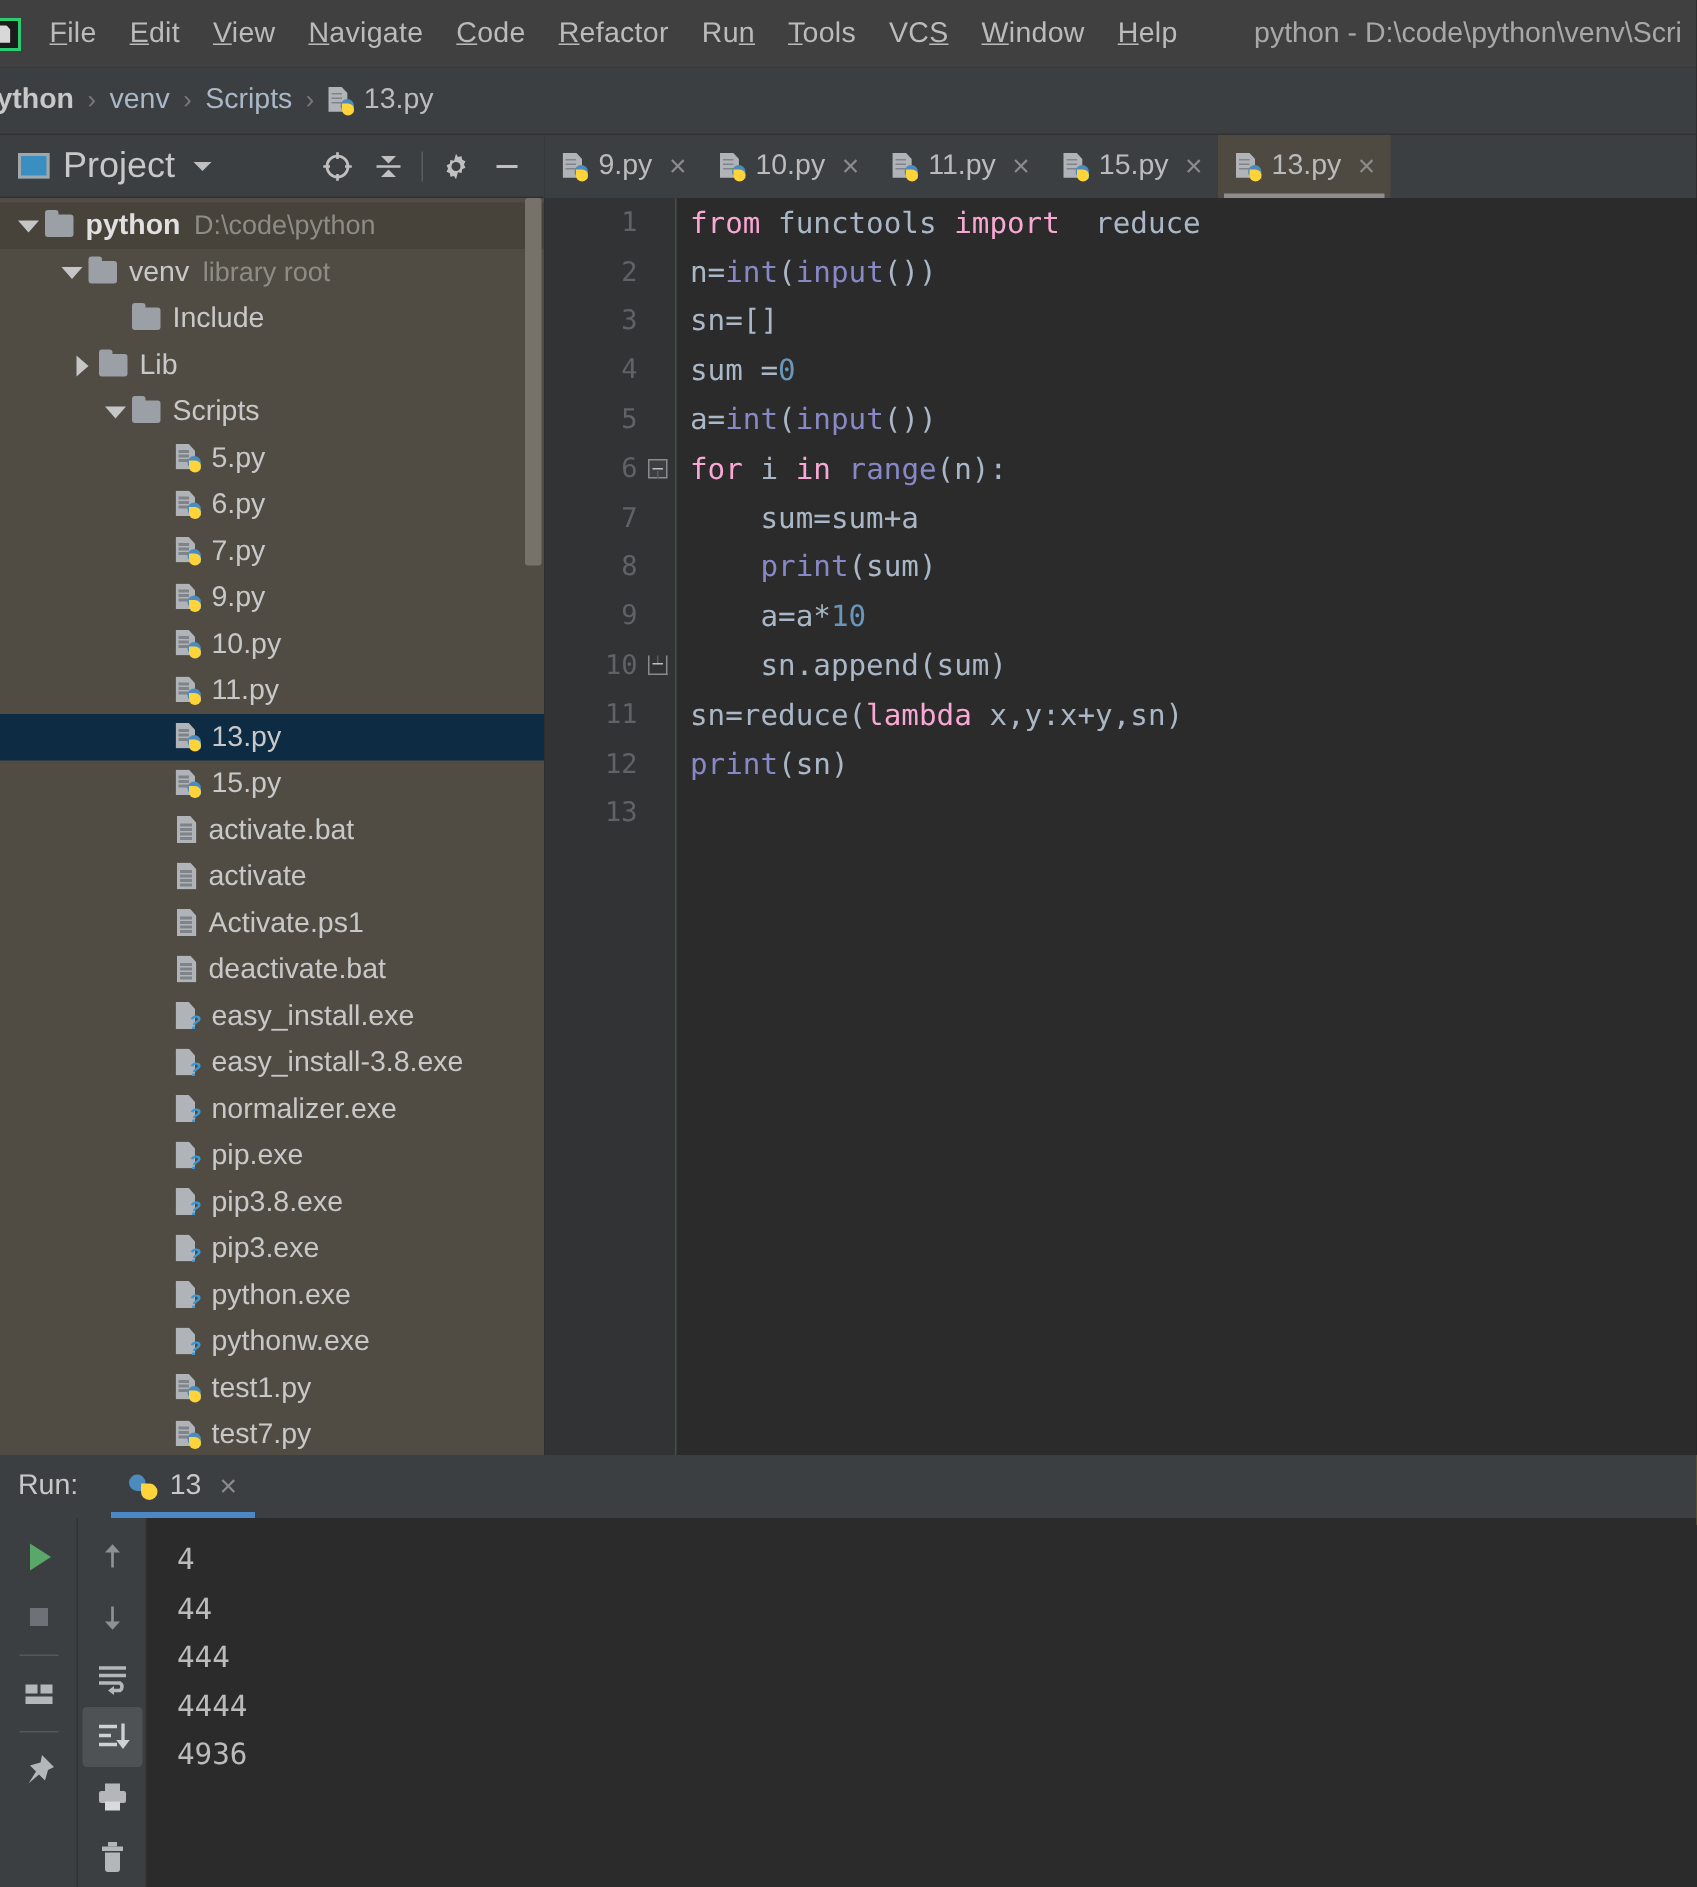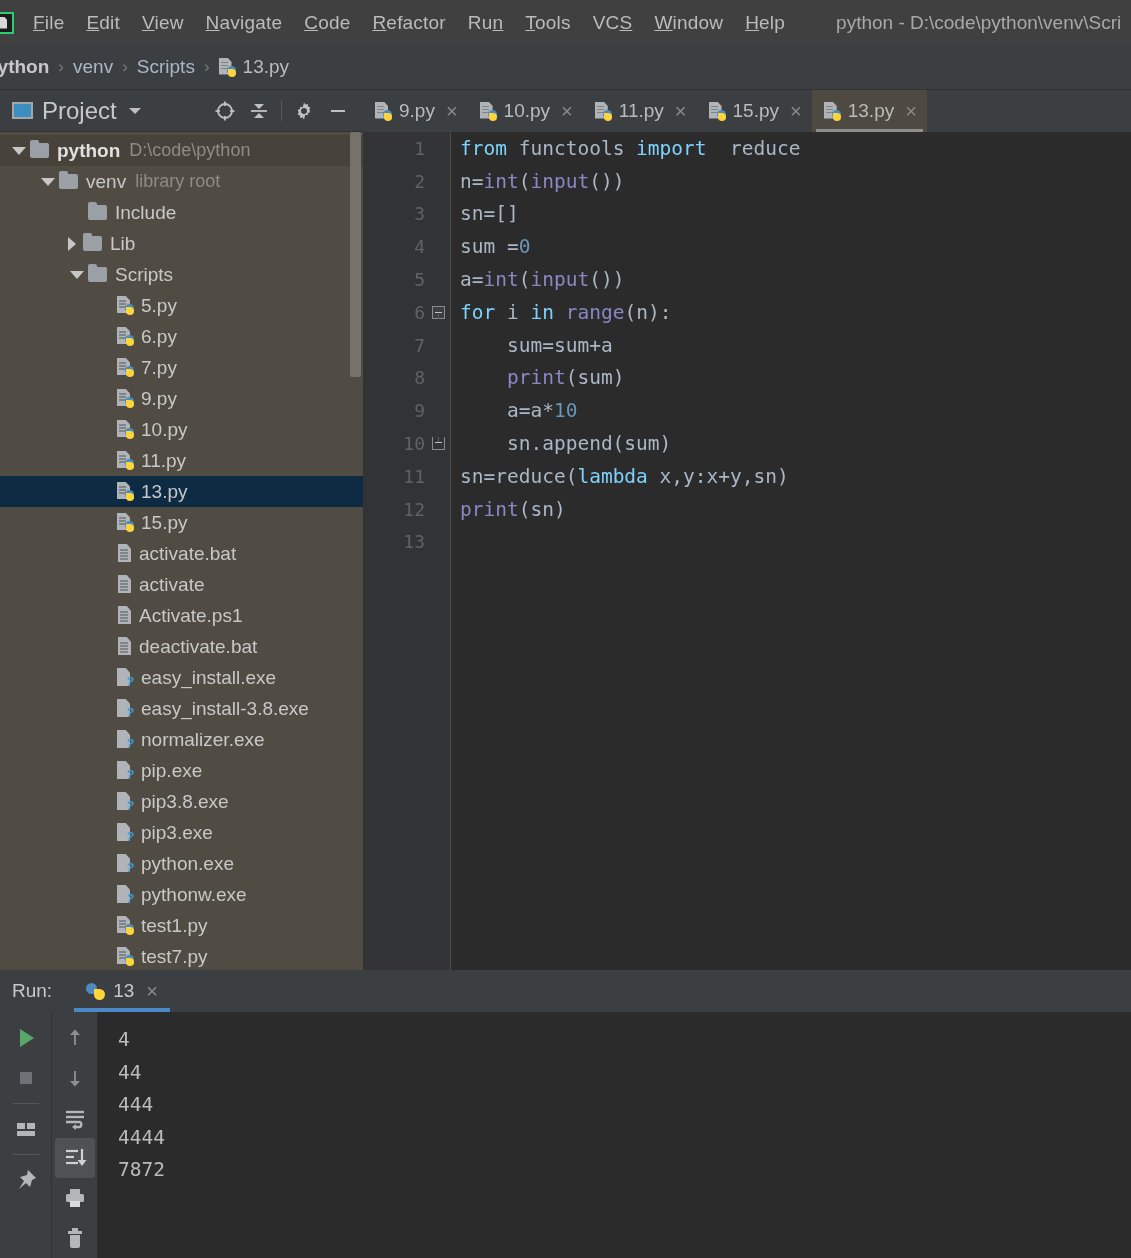--- a/index.html
+++ b/index.html
@@ -201,21 +201,21 @@
   }
   .fold .fbox::after {
     content: ""; position: absolute; left: 2px; top: 5px; width: 7px; height: 1px;
     background: #c0c0c0;
   }
   .fold .fbox.end { border-top: 0; background: transparent; }
   .fold .fline {
     position: absolute; left: 50%; width: 1px; background: #5c5c5c;
   }
   .ctext { padding-left: 9px; white-space: pre; color: #a9b7c6; }
-  .kw { color: #7dd3fc; }
+  .kw { color: #f9a8d4; }
   .bi { color: #8888c6; }
   .num { color: #6897bb; }
   .pl  { color: #a9b7c6; }
 
   
   .run-panel {
     position: absolute; left: 0; top: 970px; width: 1131px; height: 328px;
     background: #fde047;
   }
   .run-header {
@@ -362,21 +362,21 @@
             </span>
             <span class="folder"></span>
             <span class="tlabel">venv</span>
             <span class="tsub">library root</span>
           </div>
           <div class="trow" style="padding-left: 66px;">
             <span class="tarrow"></span>
             <span class="folder"></span>
             <span class="tlabel">Include</span>
           </div>
-          <div class="trow" style="padding-left: 61px;">
+          <div class="trow" style="padding-left: 44px;">
             <span class="tarrow right">
               <i></i>
             </span>
             <span class="folder"></span>
             <span class="tlabel">Lib</span>
           </div>
           <div class="trow" style="padding-left: 66px;">
             <span class="tarrow">
               <i></i>
             </span>
@@ -787,21 +787,21 @@
             <path d="M7 9 h10 v11 a2 2 0 0 1 -2 2 h-6 a2 2 0 0 1 -2 -2 z" fill="#b4b7ba"></path>
           </svg>
         </div>
       </div>
       <div class="console">
         <div id="console-lines">
             <div class="cout">4</div>
             <div class="cout">44</div>
             <div class="cout">444</div>
             <div class="cout">4444</div>
-            <div class="cout">7872</div>
+            <div class="cout">4936</div>
             <div class="cout"></div>
           </div>
         <div class="watermark">CSDN @weixin_39851178</div>
       </div>
     </div>
   </div>
 
 </div>
 
 </body></html>

